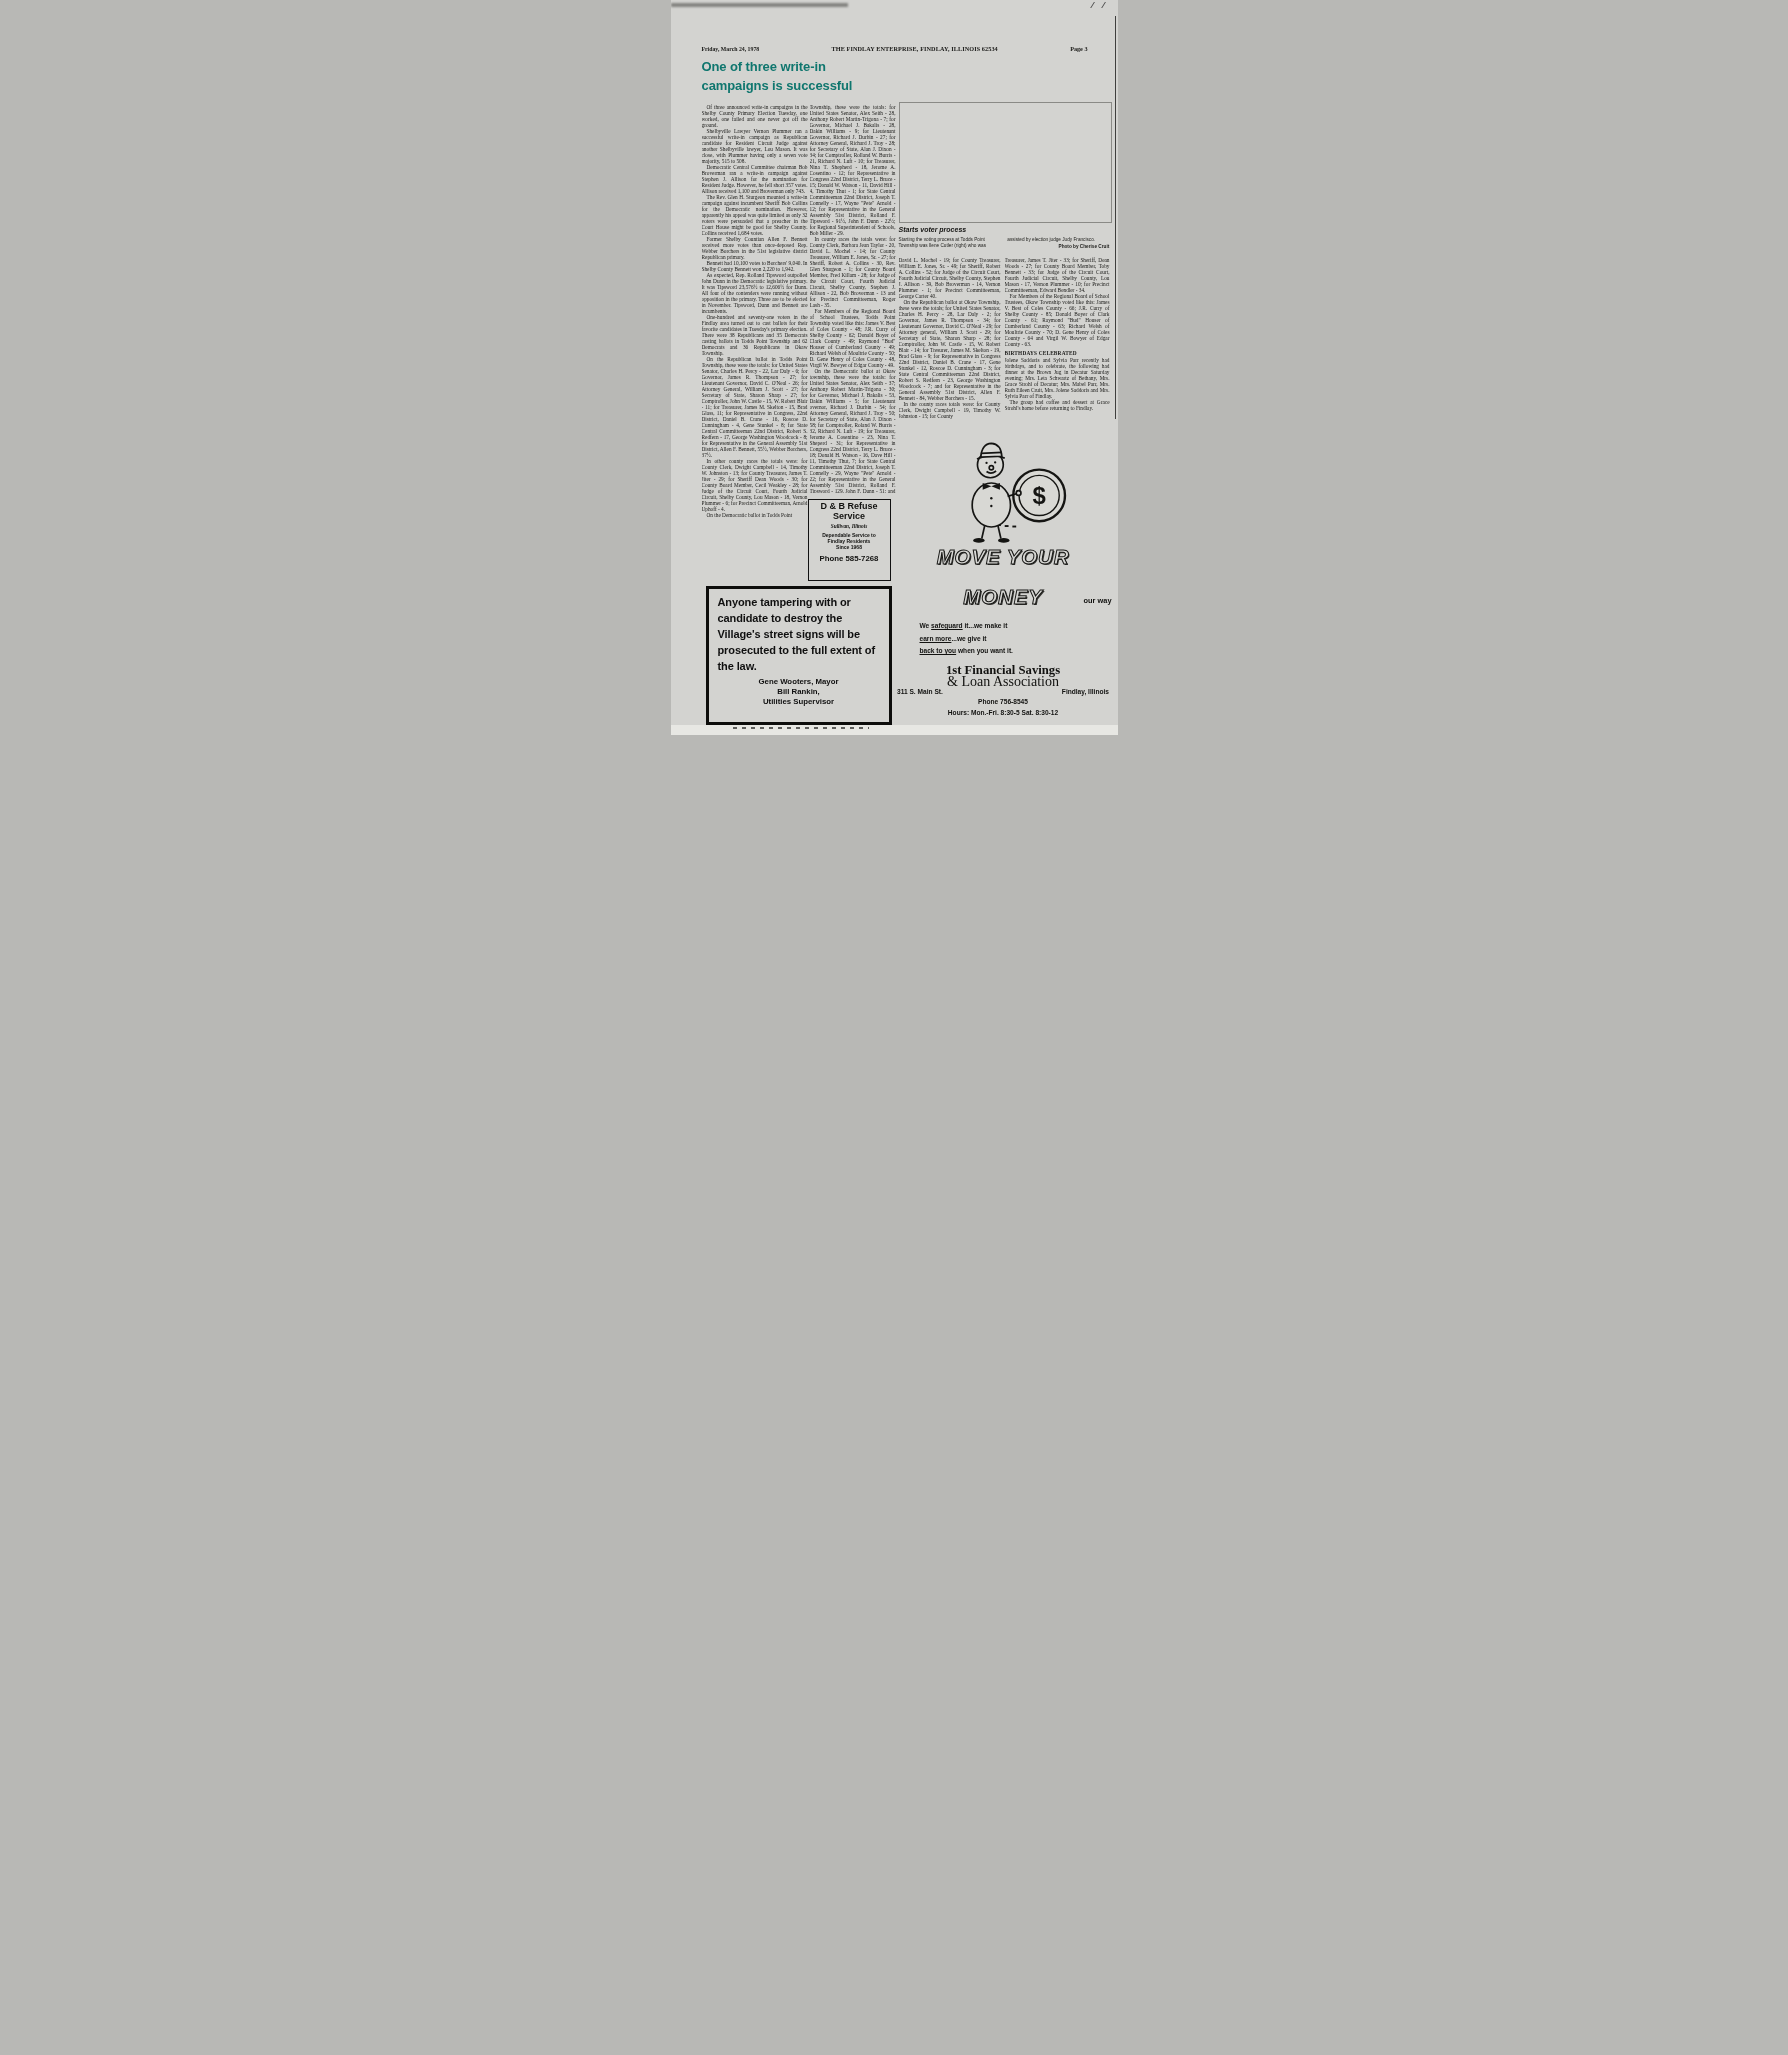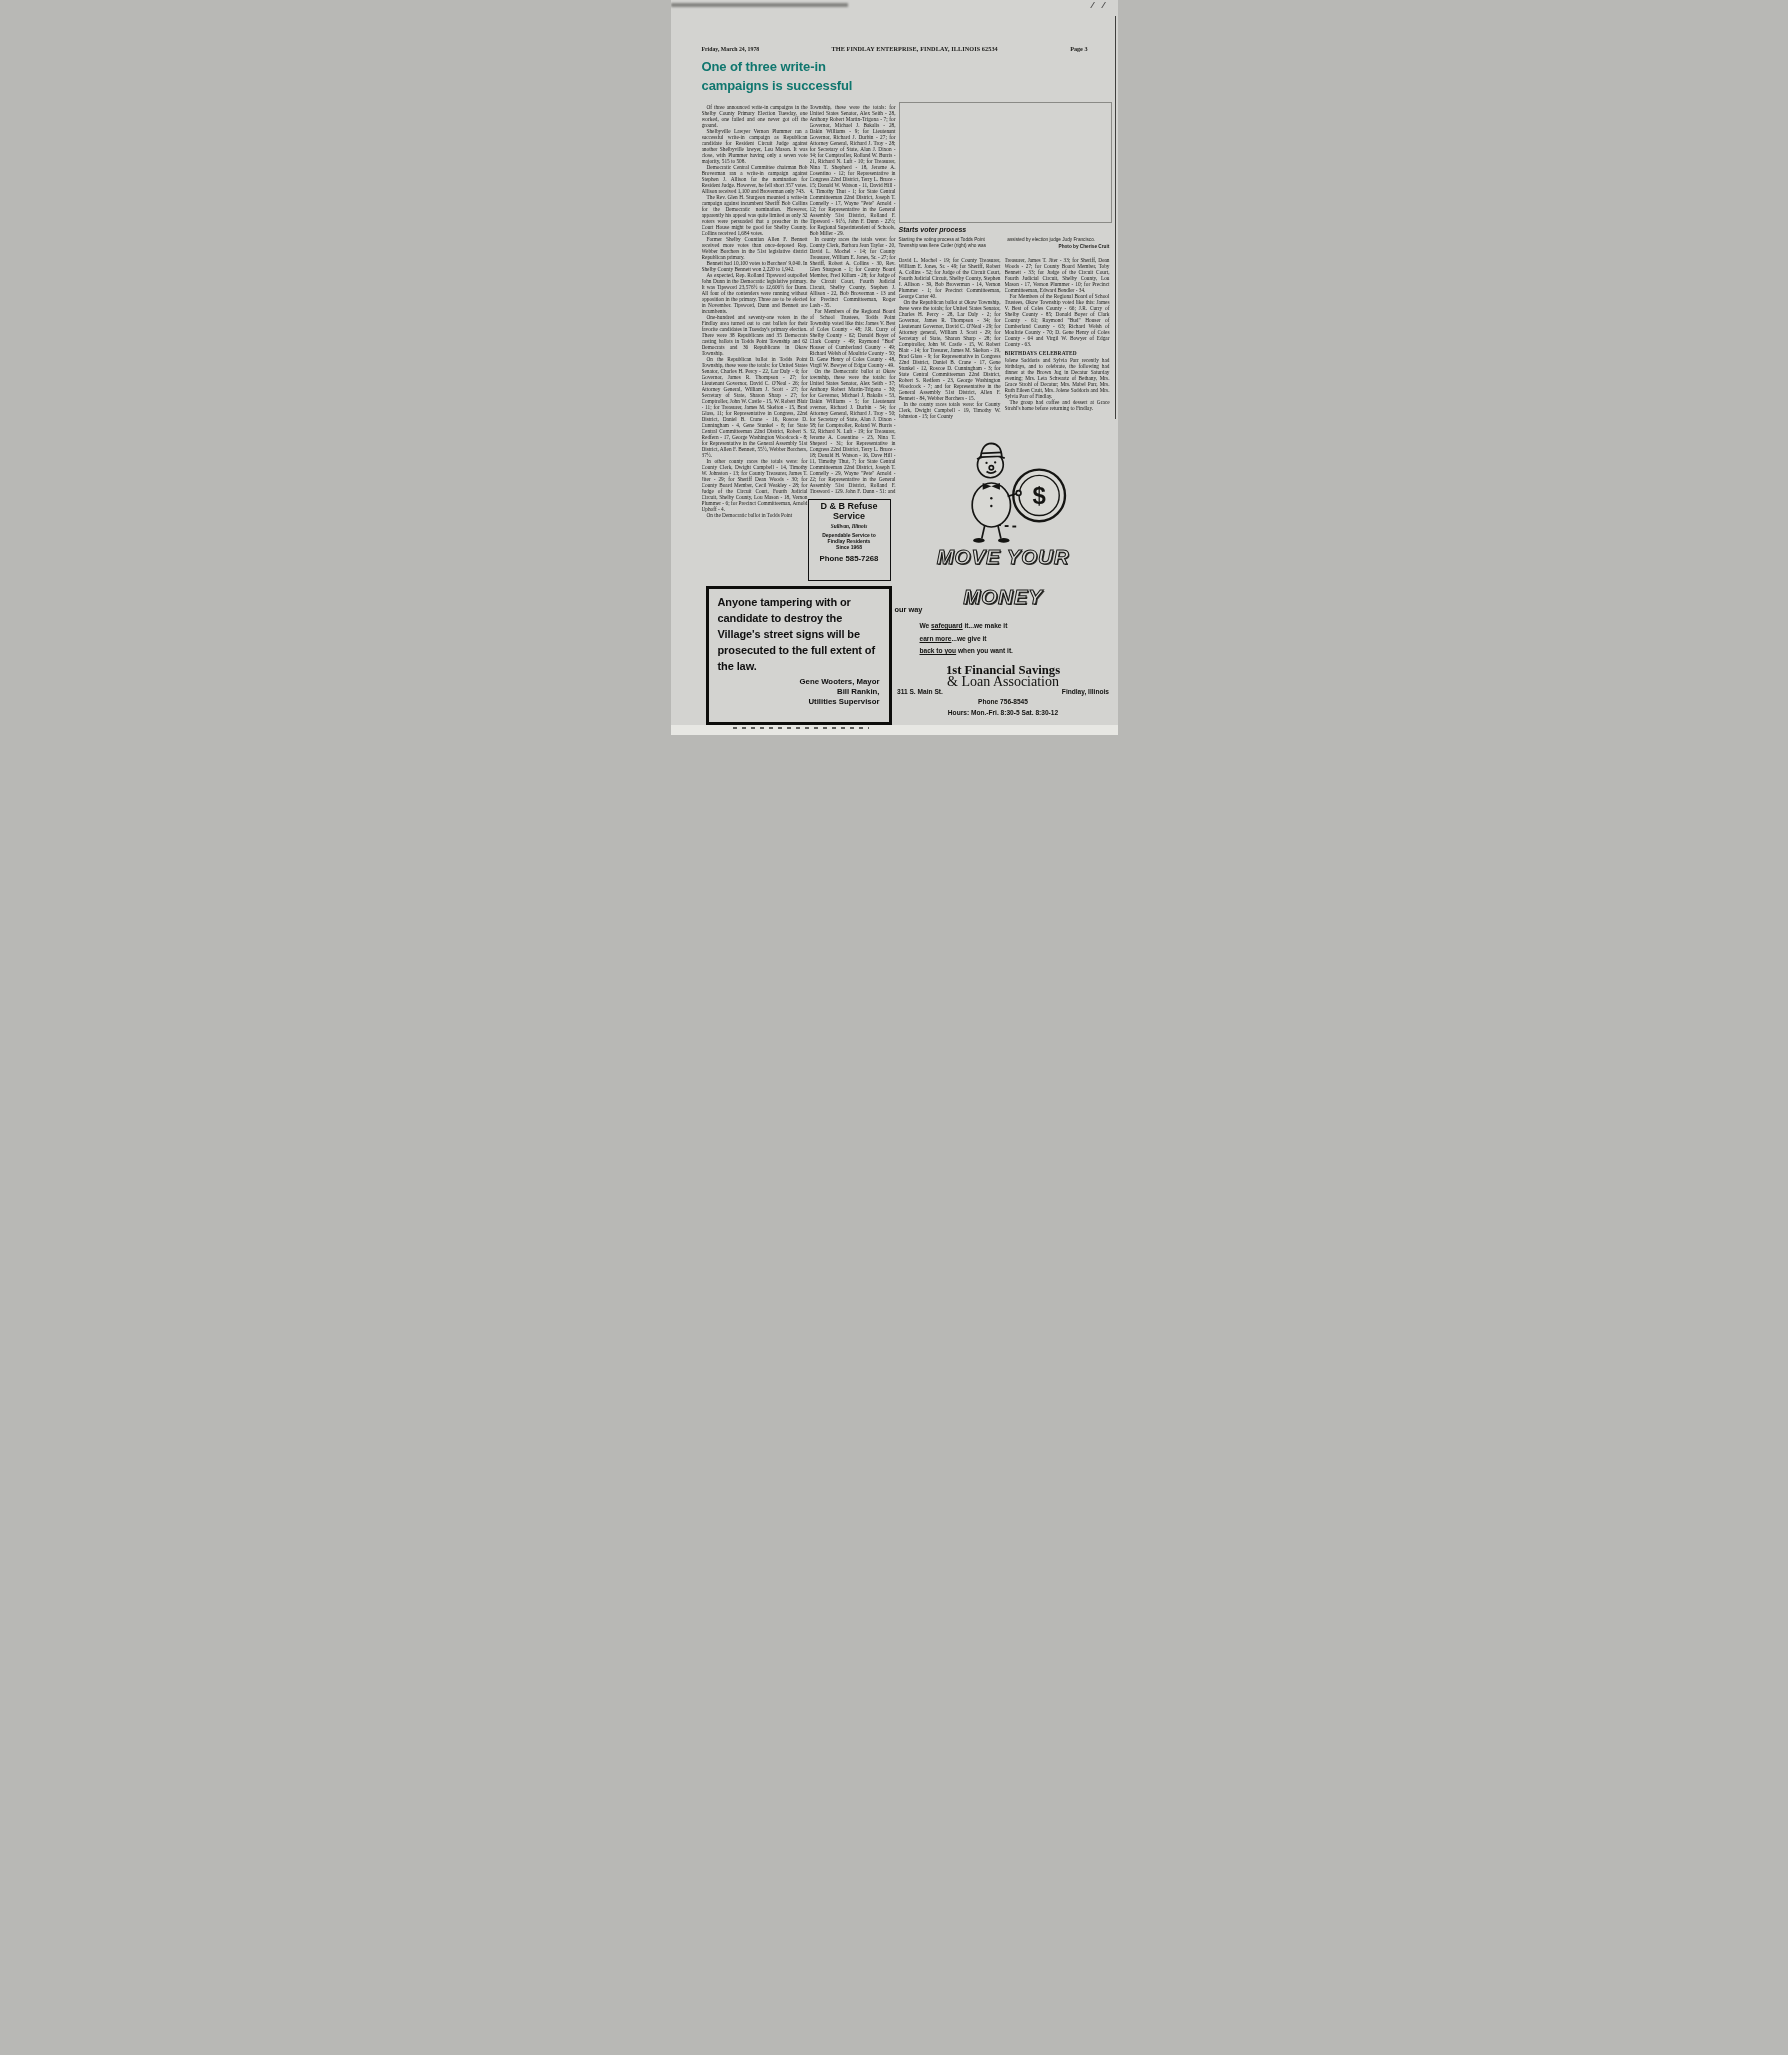--- a/index.html
+++ b/index.html
@@ -59,31 +59,31 @@
     border:1.6px solid #111; text-align:center; padding-top:1px; font-family:"Liberation Sans", sans-serif; color:#121210; }
   .ra-title { font-weight:800; font-size:9px; line-height:10.3px; }
   .ra-script { font-family:"Liberation Serif", serif; font-style:italic; font-weight:bold; font-size:5.3px; margin:1.6px 0 2.5px; }
   .ra-line { font-weight:bold; font-size:5px; line-height:6.2px; }
   .ra-phone { font-weight:800; font-size:7.8px; margin-top:3.7px; }
 
   
   .village-box { position:absolute; left:35px; top:586px; width:186px; height:139px; box-sizing:border-box;
     border:3.3px solid #0d0d0b; padding:5px 9px 4.1px; font-family:"Liberation Sans", sans-serif; color:#101010; }
   .vb-body { margin:0; font-weight:700; font-size:11px; line-height:16px; letter-spacing:-0.1px; }
-  .vb-sigs { margin-top:2.5px; text-align:right; font-weight:700; font-size:7.8px; line-height:10.3px; }
+  .vb-sigs { margin-top:2.5px; text-align:center; font-weight:700; font-size:7.8px; line-height:10.3px; }
 
   
   .bank-ad { position:absolute; left:224px; top:436px; width:217px; height:289px; font-family:"Liberation Sans", sans-serif; color:#121210; }
   .mascot { position:absolute; left:51px; top:3.3px; width:127px; height:110px; }
   .outline-text { position:absolute; width:100%; text-align:center;
     font-style:italic; font-weight:900; font-size:20.6px; letter-spacing:0.8px;
     color:#d6d6d3; -webkit-text-stroke:1px #151513; text-shadow:1.2px 1.2px 0 rgba(22,22,20,.85); }
   .move1 { top:109px; }
   .move2 { top:149px; }
-  .ourway { position:absolute; top:169px; width:100%; text-align:left; font-weight:700; font-size:7.4px; }
+  .ourway { position:absolute; top:160px; width:100%; text-align:right; font-weight:700; font-size:7.4px; }
   .benefits { position:absolute; top:184px; left:25px; width:127px; font-weight:700; font-size:6.6px; line-height:12.7px; }
   .benefits .u { text-decoration:underline; text-underline-offset:1.2px; text-decoration-thickness:0.8px; }
   .bank-name { position:absolute; top:227px; width:100%; text-align:center; font-family:"Liberation Serif", serif; font-weight:700; font-size:12.7px; }
   .bank-sub  { position:absolute; top:238px; width:100%; text-align:center; font-family:"Liberation Serif", serif; font-size:14px; }
   .addr-row { position:absolute; top:252px; width:100%; display:flex; justify-content:space-between; padding:0 2.5px; box-sizing:border-box; font-weight:700; font-size:6.6px; }
   .bank-phone { position:absolute; top:262px; width:100%; text-align:center; font-weight:700; font-size:6.6px; }
   .bank-hours { position:absolute; top:273px; width:100%; text-align:center; font-weight:700; font-size:6.6px; }
 </style>
 </head>
 <body>

